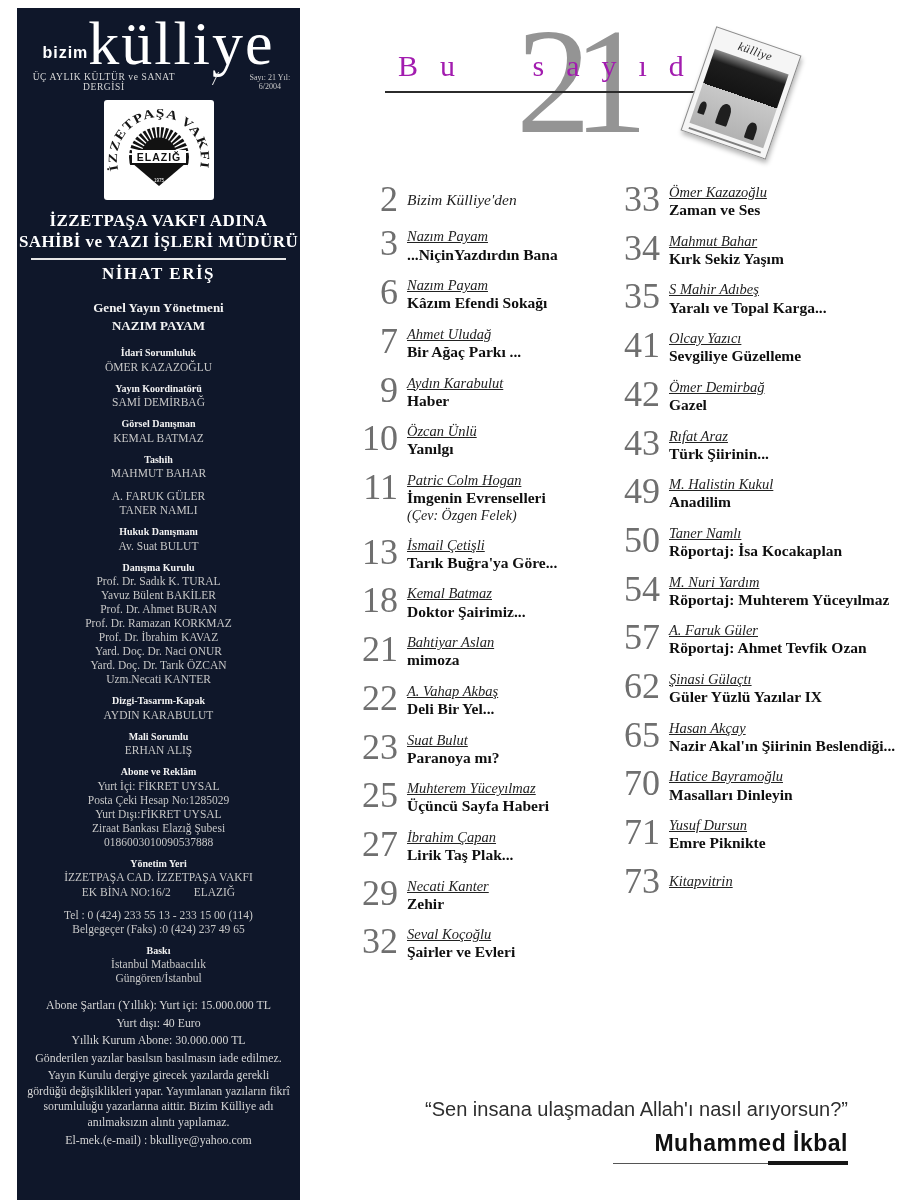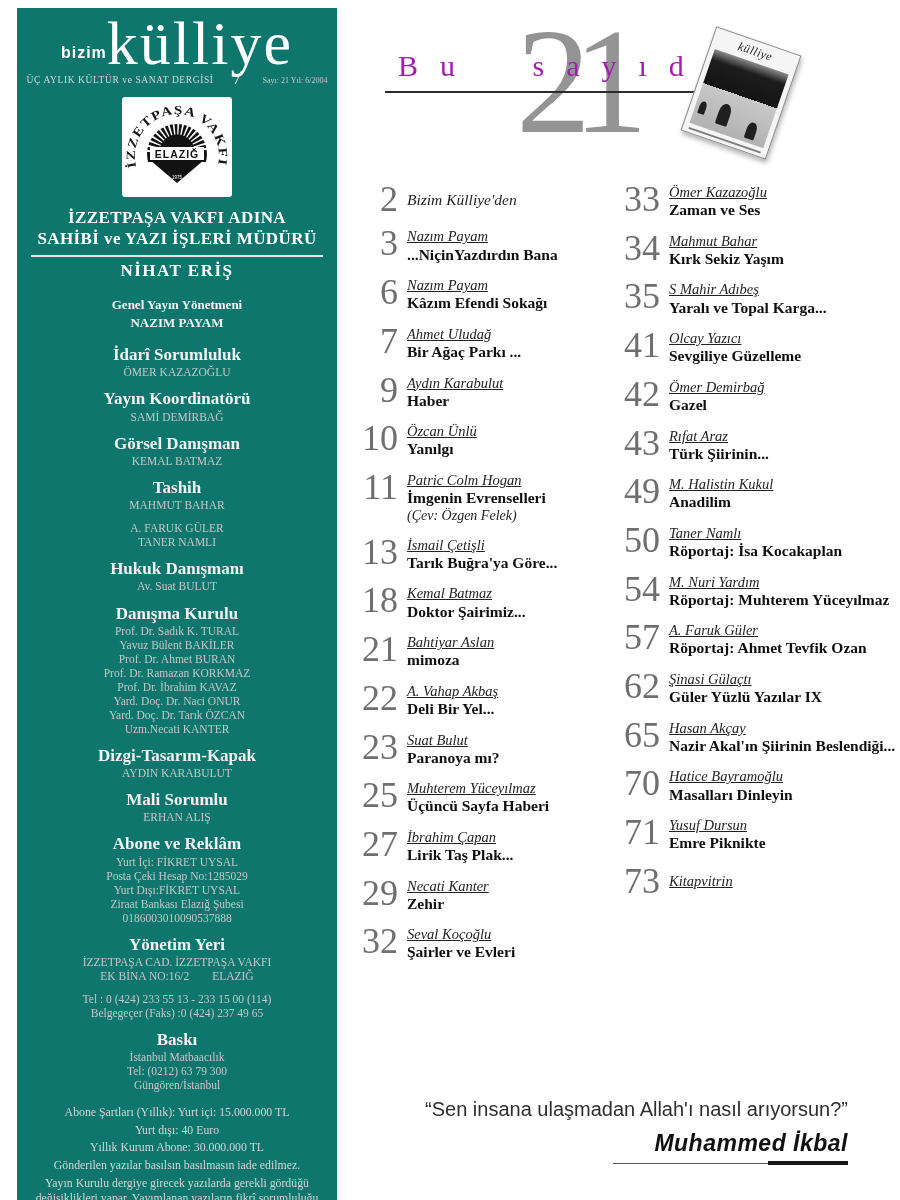--- a/index.html
+++ b/index.html
@@ -3,42 +3,42 @@
 <meta charset="utf-8">
 <style>
   html,body{margin:0;padding:0;}
   body{
     width:900px;height:1200px;position:relative;overflow:hidden;
     background:#ffffff;font-family:"Liberation Serif", serif;color:#111;
   }
 
   
   .sidebar{
-    position:absolute;left:17px;top:8px;width:320px;height:1192px;
-    background:#0f766e;color:#e8e8e8;text-align:center;
+    position:absolute;left:17px;top:8px;width:283px;height:1192px;
+    background:#0f172a;color:#e8e8e8;text-align:center;
   }
   .logo-row{display:flex;justify-content:center;align-items:flex-end;margin-top:8px;}
   .logo-bizim{font-family:"Liberation Sans",sans-serif;font-weight:700;font-size:16px;color:#fff;margin:0 0 9px 0;letter-spacing:1px;}
   .logo-kulliye{font-family:"Liberation Serif",serif;font-weight:400;font-size:62px;line-height:.88;color:#fff;letter-spacing:2px;}
   .logo-subtitle-row{display:flex;justify-content:center;align-items:center;gap:22px;margin-top:1px;}
   .logo-subtitle{font-size:9.5px;letter-spacing:.6px;color:#d8d8d8;}
   .logo-slash{font-size:18px;font-style:italic;color:#e8e8e8;margin-top:-4px;}
   .logo-issue{font-size:8px;color:#c9c9c9;}
 
   .emblem-box{width:110px;height:100px;background:#ffffff;border-radius:3px;margin:8px auto 10px auto;display:flex;align-items:center;justify-content:center;}
 
   .owner-heading{font-weight:700;font-size:17px;line-height:1.28;color:#fff;letter-spacing:.4px;margin-top:4px;}
   .heading-rule{height:2px;background:#e6e6e6;margin:5px 14px 4px 14px;}
   .owner-name{font-weight:700;font-size:17px;letter-spacing:1.5px;color:#fff;margin-top:2px;text-align:center;}
 
   .chief{margin-top:15px;font-weight:700;font-size:13px;line-height:1.35;color:#f3f3f3;}
 
   .m-sections{margin-top:13px;}
   .m-section{margin-bottom:9px;}
-  .m-label{font-weight:700;font-size:17px;line-height:1.25;color:#f2f2f2;}
+  .m-label{font-weight:700;font-size:10px;line-height:1.25;color:#f2f2f2;}
   .m-line{font-size:11.5px;line-height:1.22;color:#c7c7c7;}
 
   .sidebar-footer{margin-top:13px;padding:0 10px;}
   .f-line{font-size:11.8px;line-height:1.32;color:#d5d5d5;margin-bottom:2px;}
 
   
   .header-num{
     position:absolute;left:516px;top:6px;z-index:0;
     font-size:150px;line-height:1;letter-spacing:-18px;color:#949494;
     font-family:"Liberation Serif",serif;
@@ -71,21 +71,21 @@
     font-size:36px;line-height:.9;color:#6f6f6f;}
   .toc-body{padding-top:1px;}
   .toc-author{font-style:italic;text-decoration:underline;font-size:14.5px;line-height:1.18;color:#222;}
   .toc-title{font-weight:700;font-size:15.5px;line-height:1.2;color:#0f0f0f;}
   .toc-title.italic{font-weight:400;font-style:italic;color:#222;}
   .toc-note{font-style:italic;font-size:14px;line-height:1.15;color:#222;}
 
   
   .quote{position:absolute;left:420px;right:52px;top:1098px;text-align:right;font-family:"Liberation Sans",sans-serif;}
   .quote-text{font-size:20px;color:#2e2e2e;}
-  .quote-author{font-weight:700;font-style:italic;font-size:23px;color:#101010;margin-top:9px;letter-spacing:.5px;}
+  .quote-author{font-weight:700;font-size:23px;color:#101010;margin-top:9px;letter-spacing:.5px;}
   .quote-rule{display:flex;justify-content:flex-end;align-items:flex-end;margin-top:4px;}
   .rule-thin{width:155px;height:1px;background:#555;margin-bottom:1px;}
   .rule-thick{width:80px;height:4px;background:#161616;}
 </style>
 </head>
 <body>
 
 <div class="sidebar">
   <div class="logo-row">
     <span class="logo-bizim">bizim</span>
@@ -184,21 +184,20 @@
         <div class="m-line">İZZETPAŞA CAD. İZZETPAŞA VAKFI</div>
         <div class="m-line">EK BİNA NO:16/2 &nbsp;&nbsp;&nbsp;&nbsp;&nbsp;&nbsp; ELAZIĞ</div>
       </div>
       <div class="m-section">
         <div class="m-line">Tel :  0 (424) 233 55 13 - 233 15 00 (114)</div>
         <div class="m-line">Belgegeçer (Faks) :0 (424) 237 49 65</div>
       </div>
       <div class="m-section">
         <div class="m-label">Baskı</div>
         <div class="m-line">İstanbul Matbaacılık</div>
-        <div class="m-line">Tel: (0212) 63 79 300</div>
         <div class="m-line">Güngören/İstanbul</div>
       </div>
     </div>
 
   <div class="sidebar-footer">
       <div class="f-line">Abone Şartları (Yıllık):  Yurt içi: 15.000.000 TL</div>
       <div class="f-line">Yurt dışı: 40 Euro</div>
       <div class="f-line">Yıllık Kurum Abone: 30.000.000 TL</div>
       <div class="f-line">Gönderilen yazılar basılsın  basılmasın iade edilmez.</div>
       <div class="f-line">Yayın Kurulu dergiye girecek yazılarda gerekli gördüğü değişiklikleri yapar. Yayımlanan yazıların fikrî sorumluluğu yazarlarına aittir. Bizim Külliye adı anılmaksızın alıntı yapılamaz.</div>

